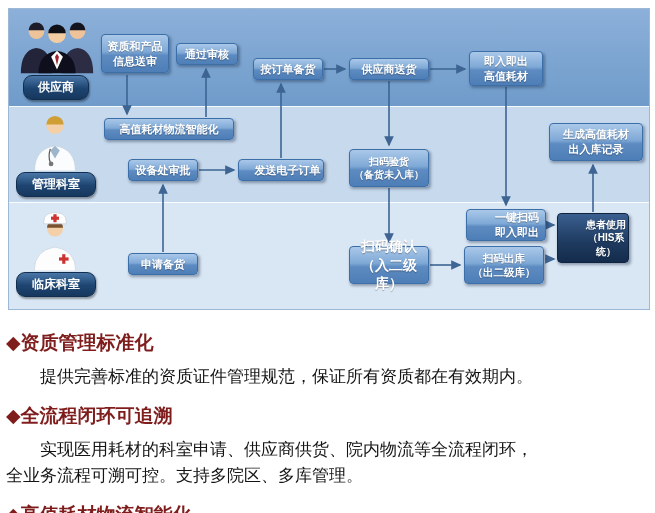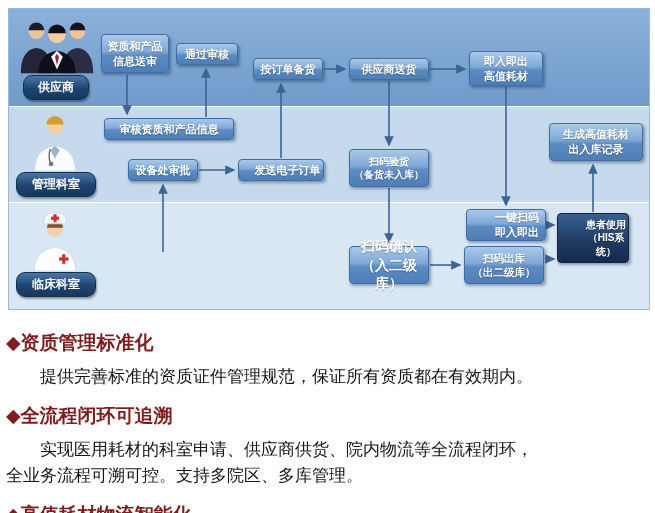--- a/index.html
+++ b/index.html
@@ -128,28 +128,29 @@
     <div class="lane-badge badge-clinical">临床科室</div>
 
     <div class="flow-box b-submit">资质和产品
 信息送审</div>
     <div class="flow-box b-pass">通过审核</div>
     <div class="flow-box b-prepare">按订单备货</div>
     <div class="flow-box b-delivery">供应商送货</div>
     <div class="flow-box b-instant">即入即出
 高值耗材</div>
 
-    <div class="flow-box b-review">审核资质和产品信息</div>
+    <div class="flow-box b-review">高值耗材物流智能化</div>
     <div class="flow-box b-equip">设备处审批</div>
     <div class="flow-box b-sendorder">发送电子订单</div>
     <div class="flow-box b-scaninspect">扫码验货
 （备货未入库）</div>
     <div class="flow-box b-record">生成高值耗材
 出入库记录</div>
 
+    <div class="flow-box b-apply">申请备货</div>
     <div class="flow-box b-scanconfirm">扫码确认
 （入二级库）</div>
     <div class="flow-box b-scanout">扫码出库
 （出二级库）</div>
     <div class="flow-box b-onekey">一键扫码
 即入即出</div>
     <div class="flow-box dark b-patient">患者使用
 （HIS系统）</div>
   </div>
 

